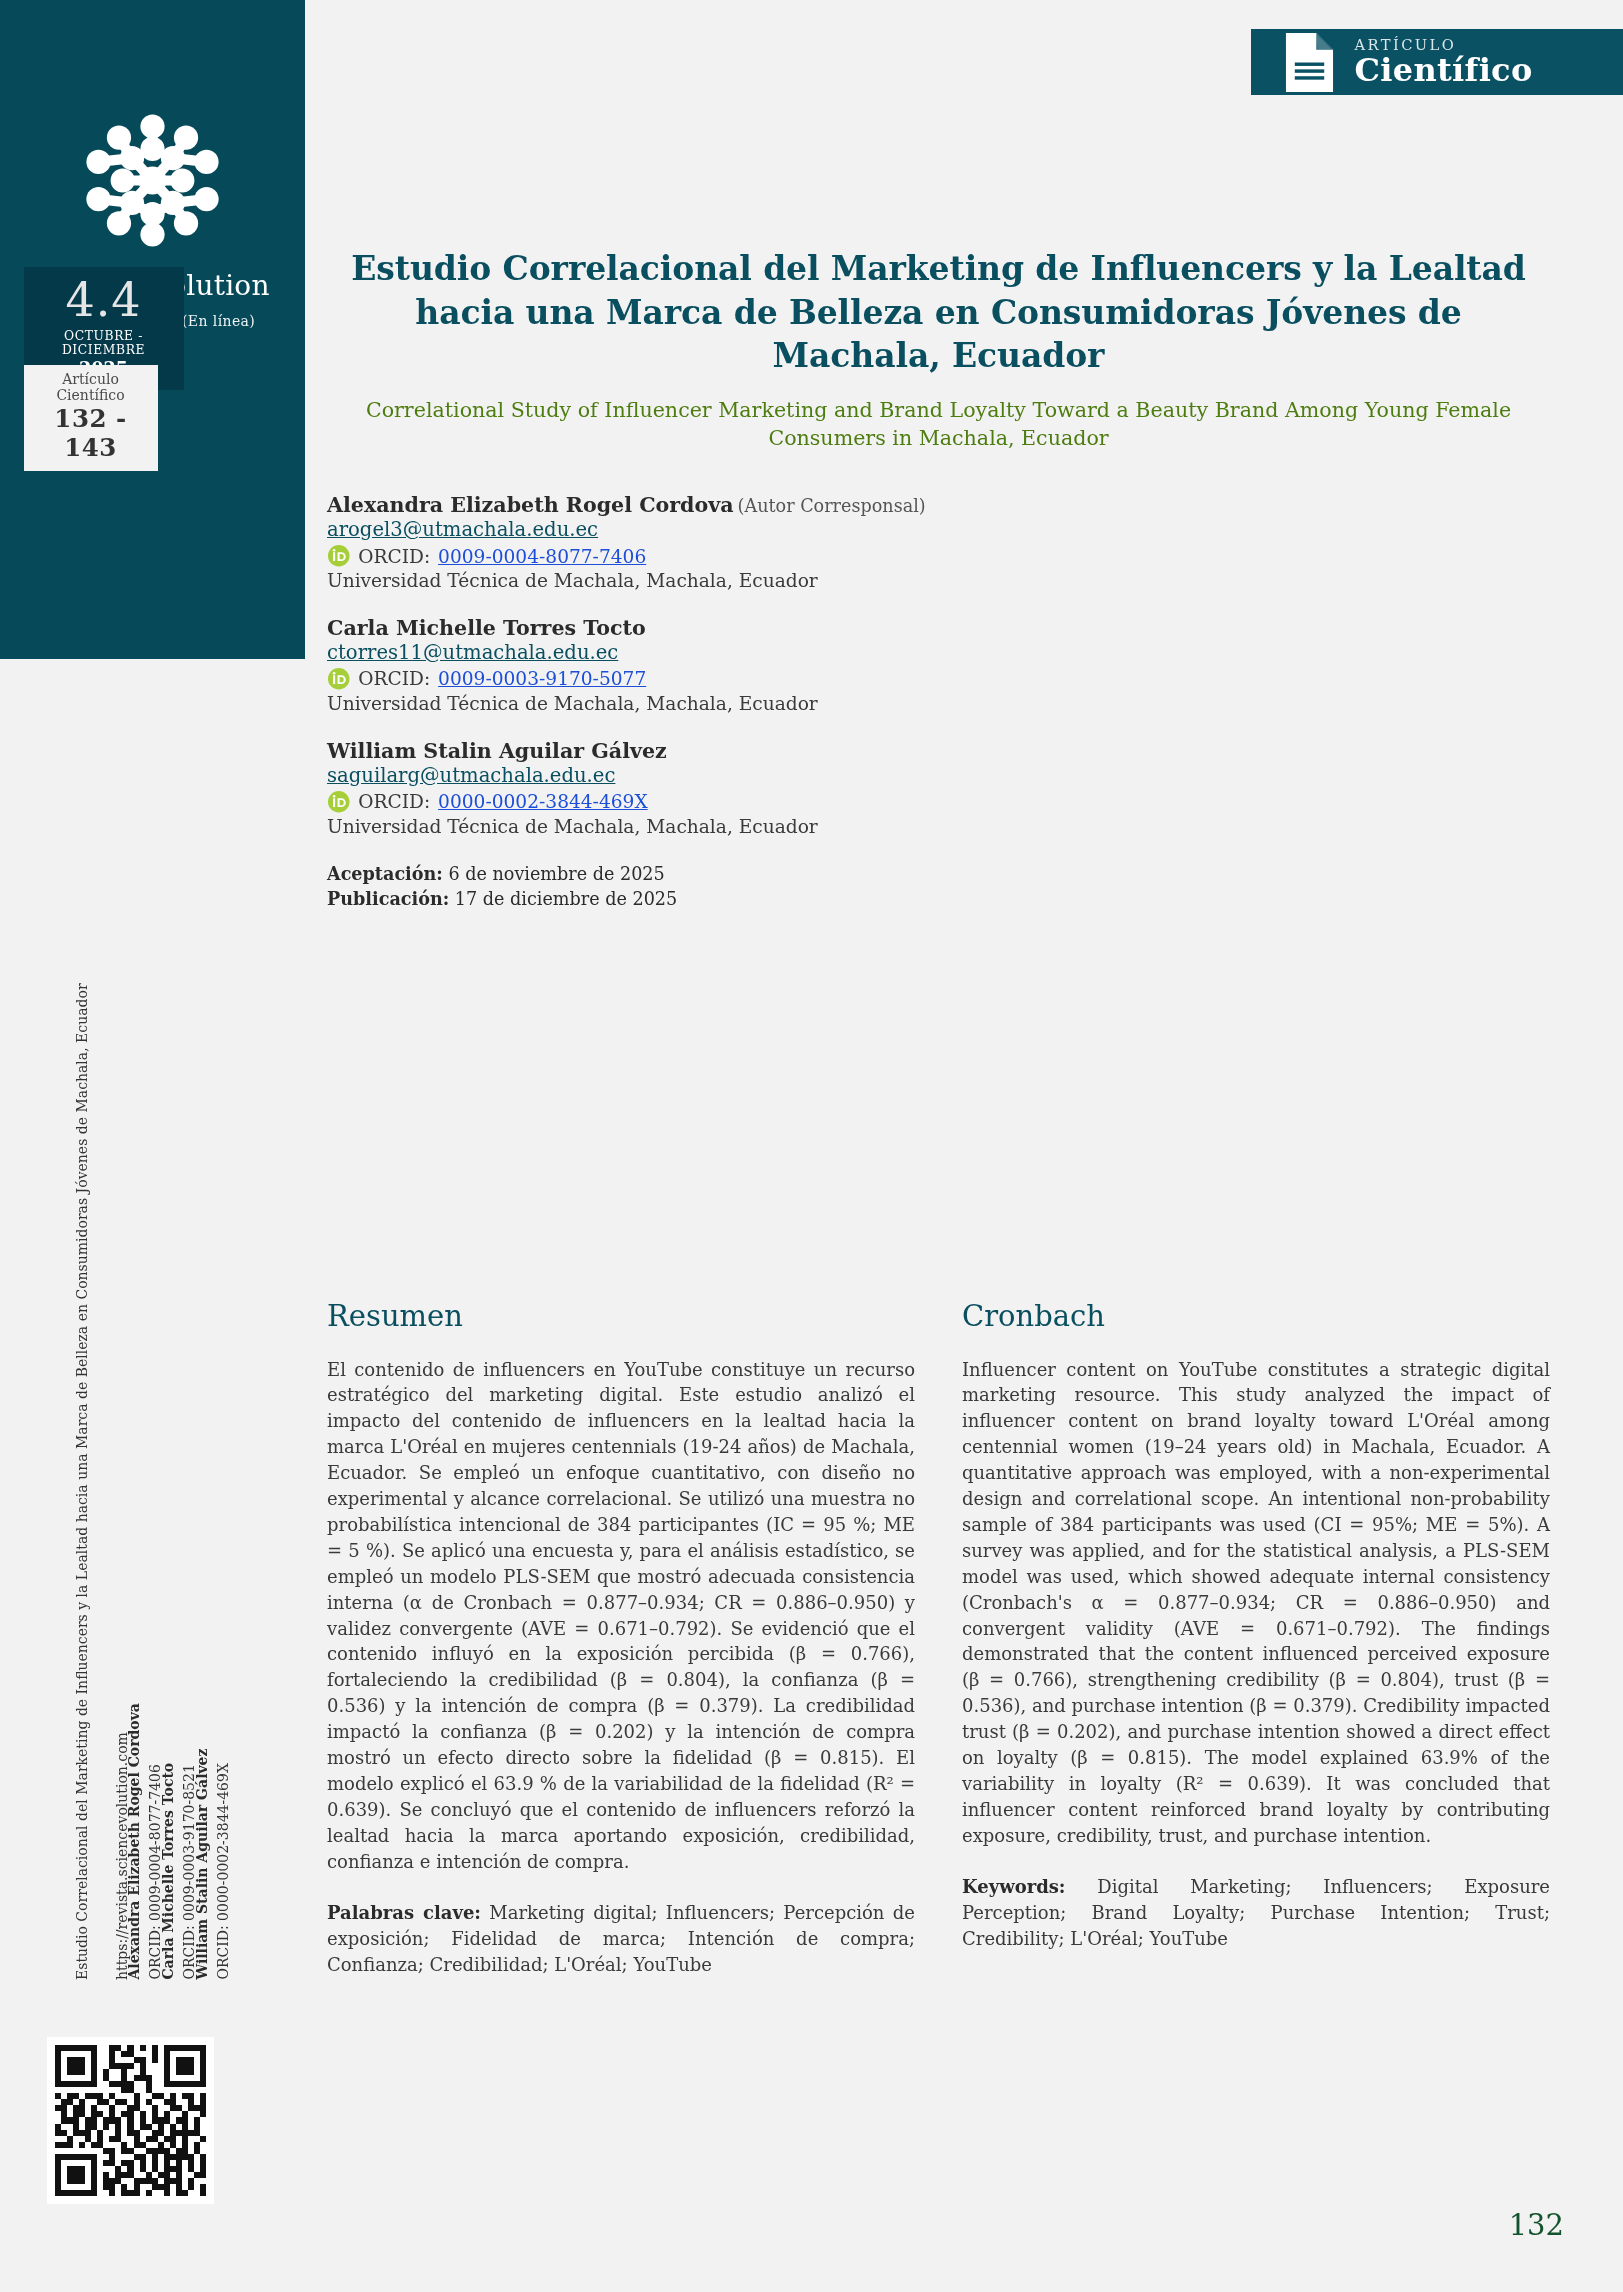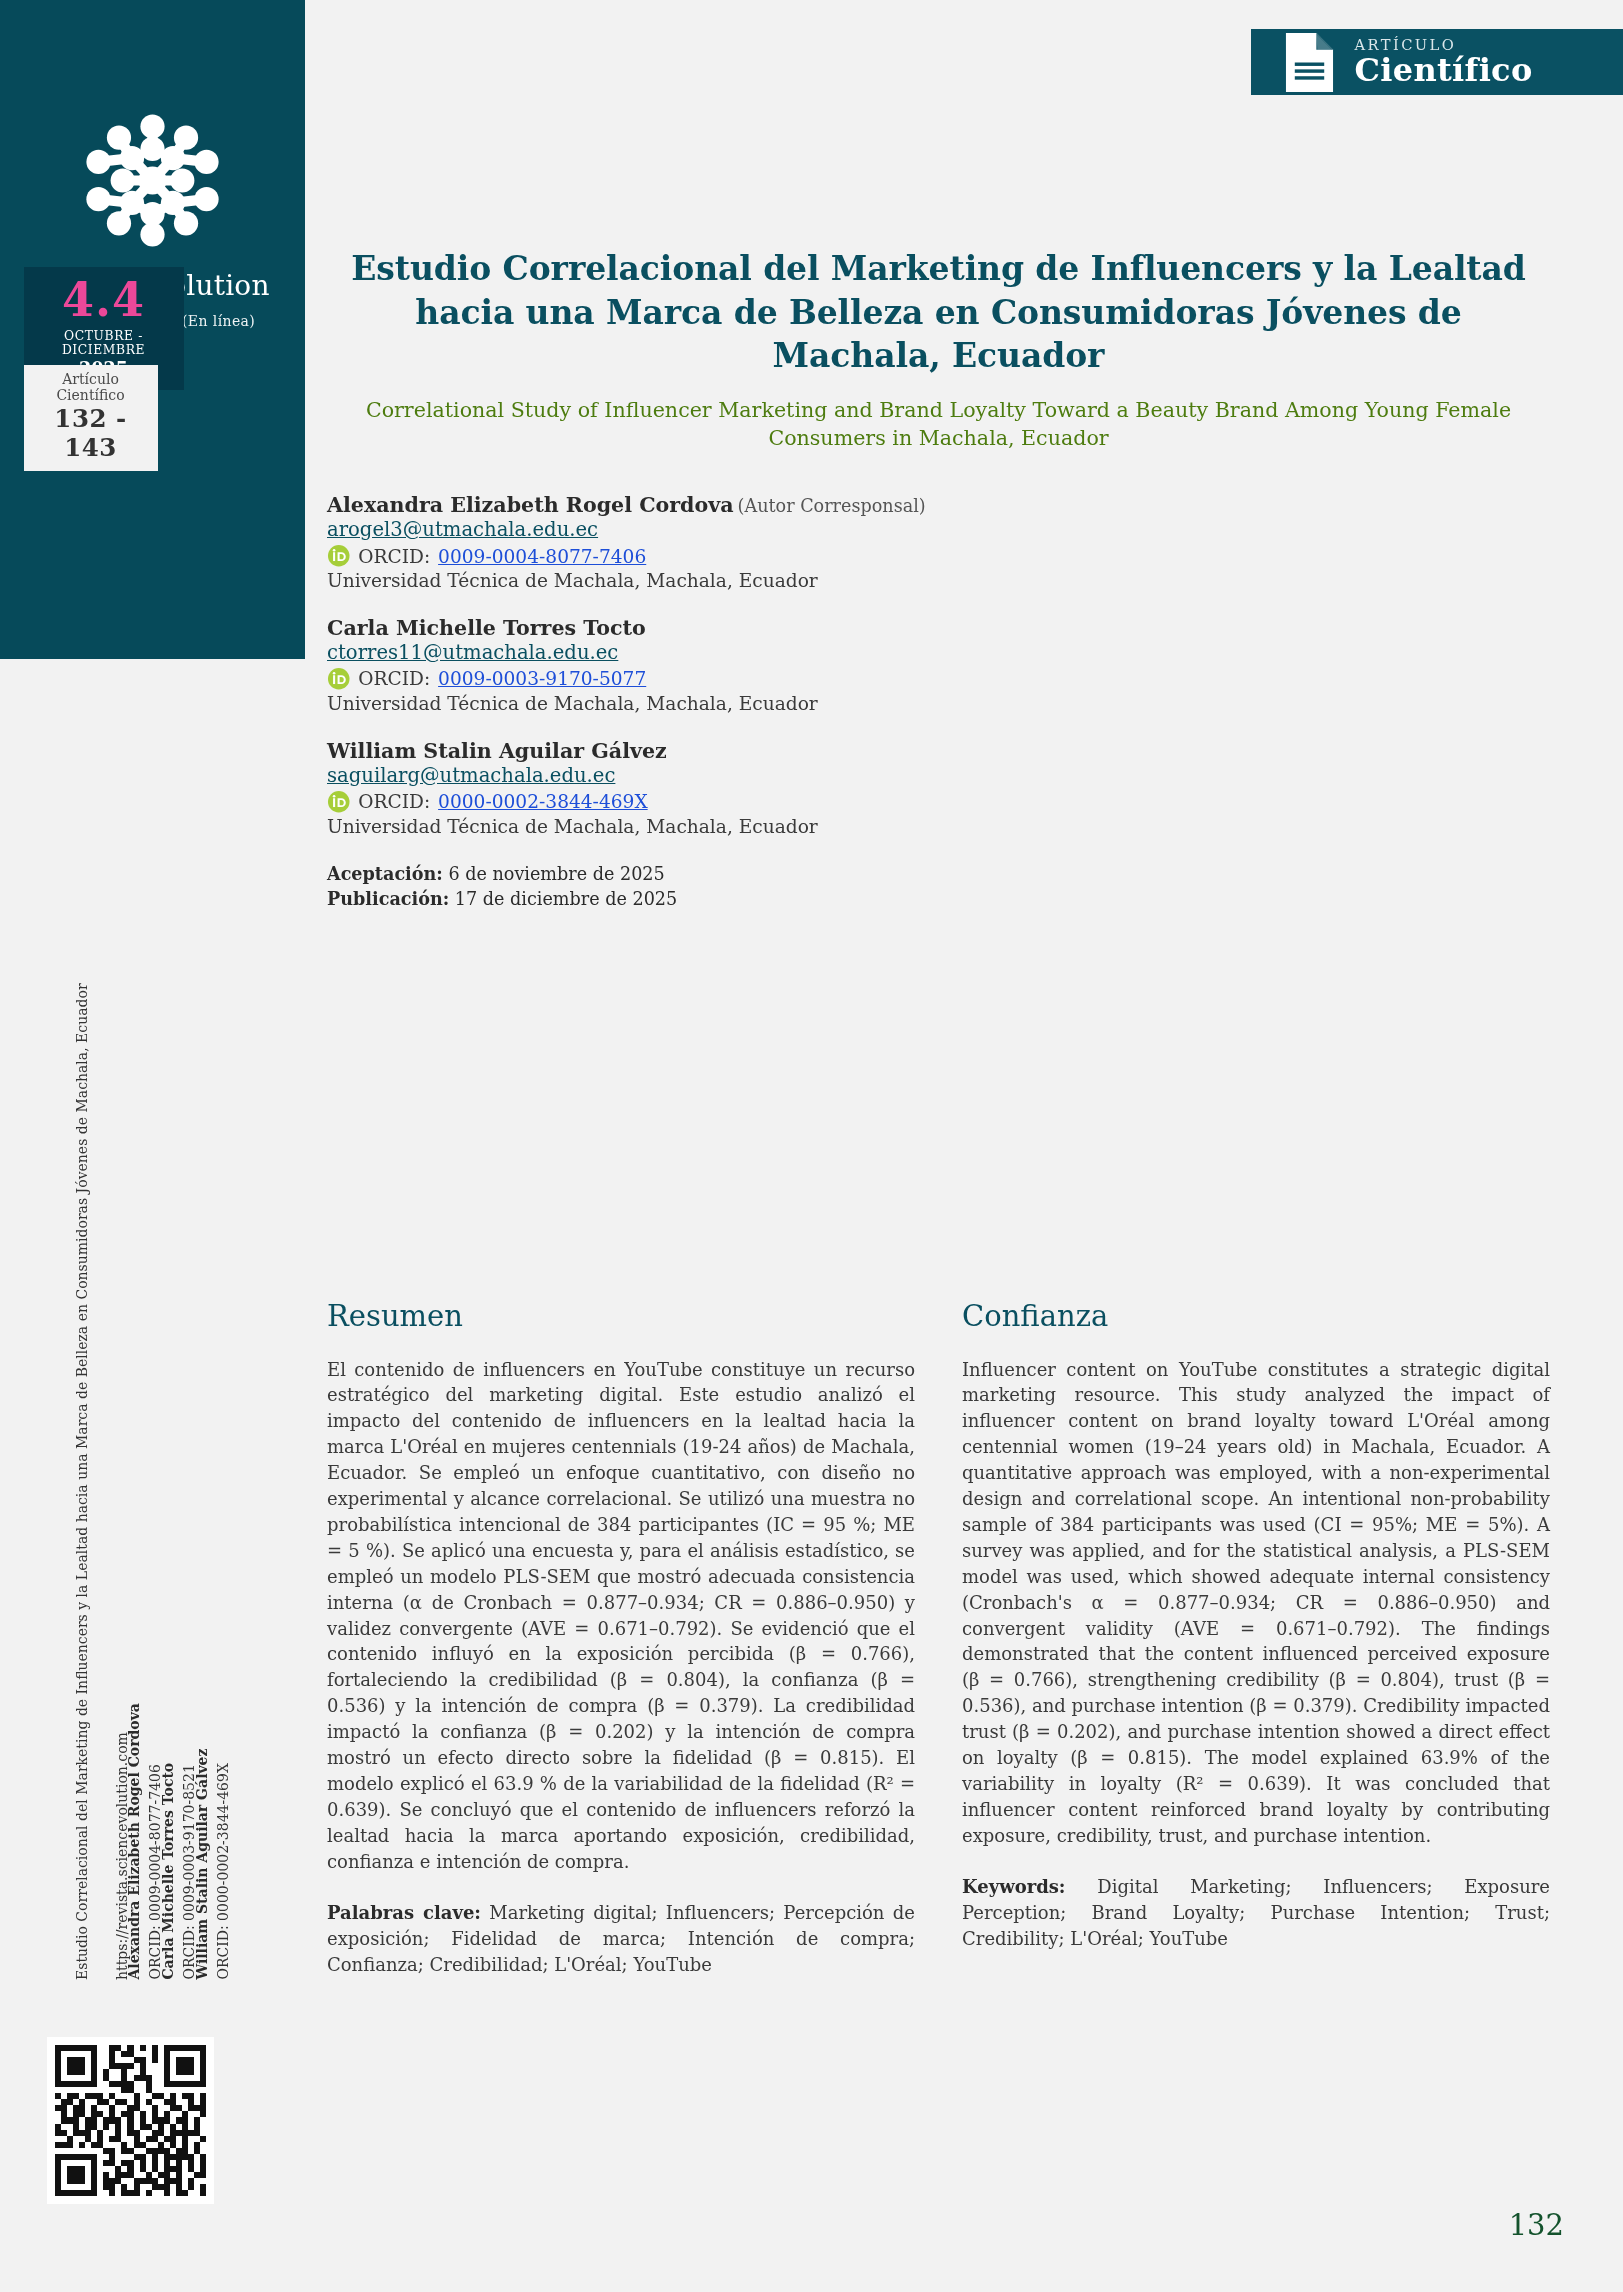--- a/index.html
+++ b/index.html
@@ -30,21 +30,21 @@
     margin-top: 11.8px; text-align: center; color: #eef3f4;
     font-size: 14px; letter-spacing: 0.4px;
     font-family: "DejaVu Serif", serif;
   }
   .issue-box {
     position: absolute; left: 23.5px; top: 267px;
     width: 160px; background: #04394a;
     padding: 9.8px 3.9px 11.8px 3.9px; text-align: center;
   }
   .issue-num {
-    color: #ec4899; font-size: 46px; font-weight: 700; line-height: 1.0;
+    color: #e5e5e5; font-size: 46px; font-weight: 400; line-height: 1.0;
     font-family: "DejaVu Serif", serif; letter-spacing: 1px;
   }
   .issue-months {
     color: #ffffff; font-size: 12.3px; letter-spacing: 0.6px; margin-top: 5.9px;
     font-family: "DejaVu Serif", serif;
   }
   .issue-year {
     color: #ffffff; font-size: 17.6px; font-weight: 700; margin-top: 1px;
     font-family: "DejaVu Serif", serif;
   }
@@ -503,21 +503,21 @@
 
   <div class="abs-cols">
 
     <div class="abs-col">
       <div class="abs-head">Resumen</div>
       <div class="abs-body">El contenido de influencers en YouTube constituye un recurso estratégico del marketing digital. Este estudio analizó el impacto del contenido de influencers en la lealtad hacia la marca L'Oréal en mujeres centennials (19-24 años) de Machala, Ecuador. Se empleó un enfoque cuantitativo, con diseño no experimental y alcance correlacional. Se utilizó una muestra no probabilística intencional de 384 participantes (IC = 95 %; ME = 5 %). Se aplicó una encuesta y, para el análisis estadístico, se empleó un modelo PLS-SEM que mostró adecuada consistencia interna (α de Cronbach = 0.877–0.934; CR = 0.886–0.950) y validez convergente (AVE = 0.671–0.792). Se evidenció que el contenido influyó en la exposición percibida (β = 0.766), fortaleciendo la credibilidad (β = 0.804), la confianza (β = 0.536) y la intención de compra (β = 0.379). La credibilidad impactó la confianza (β = 0.202) y la intención de compra mostró un efecto directo sobre la fidelidad (β = 0.815). El modelo explicó el 63.9 % de la variabilidad de la fidelidad (R² = 0.639). Se concluyó que el contenido de influencers reforzó la lealtad hacia la marca aportando exposición, credibilidad, confianza e intención de compra.</div>
       <div class="kw"><b>Palabras clave:</b><span> Marketing digital; Influencers; Percepción de exposición; Fidelidad de marca; Intención de compra; Confianza; Credibilidad; L'Oréal; YouTube</span></div>
     </div>
 
     <div class="abs-col">
-      <div class="abs-head">Confianza</div>
+      <div class="abs-head">Cronbach</div>
       <div class="abs-body">Influencer content on YouTube constitutes a strategic digital marketing resource. This study analyzed the impact of influencer content on brand loyalty toward L'Oréal among centennial women (19–24 years old) in Machala, Ecuador. A quantitative approach was employed, with a non-experimental design and correlational scope. An intentional non-probability sample of 384 participants was used (CI = 95%; ME = 5%). A survey was applied, and for the statistical analysis, a PLS-SEM model was used, which showed adequate internal consistency (Cronbach's α = 0.877–0.934; CR = 0.886–0.950) and convergent validity (AVE = 0.671–0.792). The findings demonstrated that the content influenced perceived exposure (β = 0.766), strengthening credibility (β = 0.804), trust (β = 0.536), and purchase intention (β = 0.379). Credibility impacted trust (β = 0.202), and purchase intention showed a direct effect on loyalty (β = 0.815). The model explained 63.9% of the variability in loyalty (R² = 0.639). It was concluded that influencer content reinforced brand loyalty by contributing exposure, credibility, trust, and purchase intention.</div>
       <div class="kw"><b>Keywords:</b><span> Digital Marketing; Influencers; Exposure Perception; Brand Loyalty; Purchase Intention; Trust; Credibility; L'Oréal; YouTube</span></div>
     </div>
 
   </div>
 
   <div class="page-num">132</div>
 
 </div>
 

